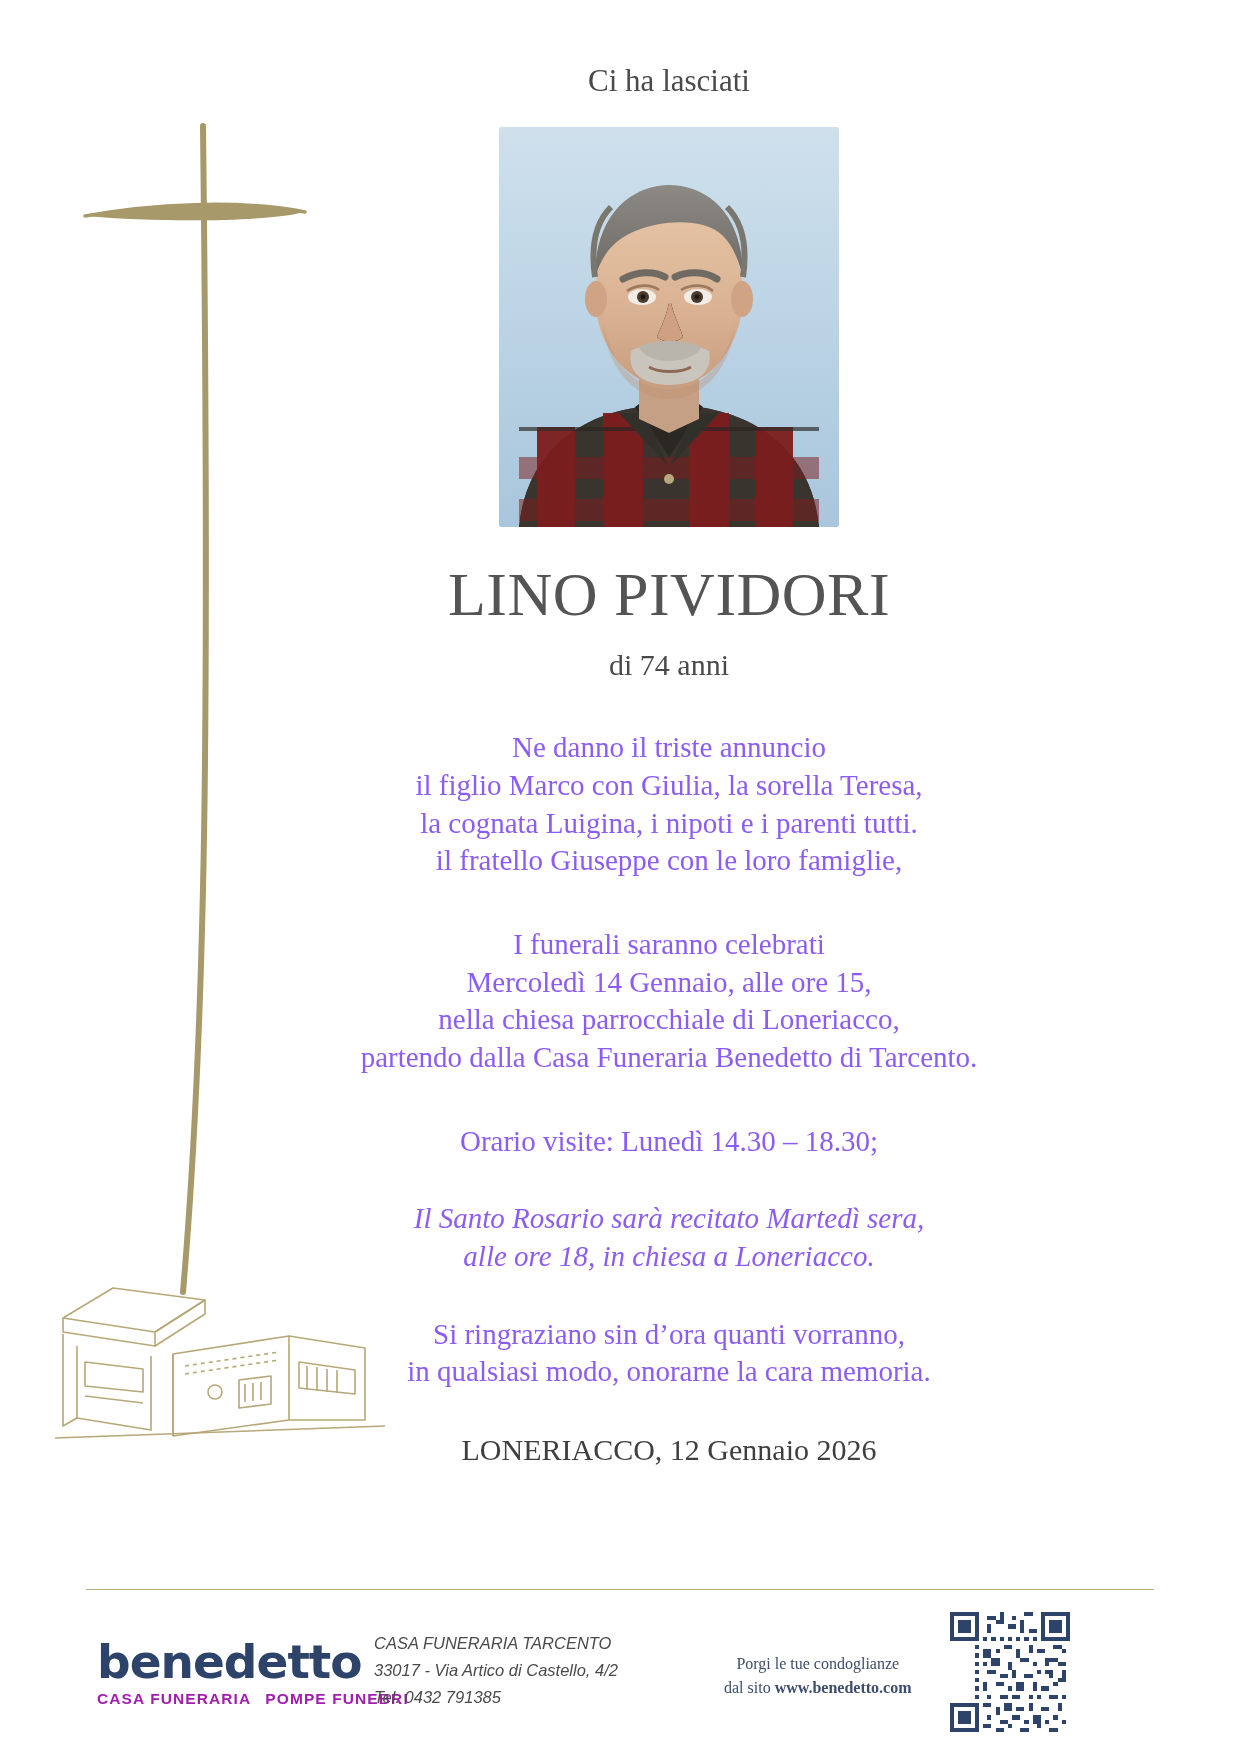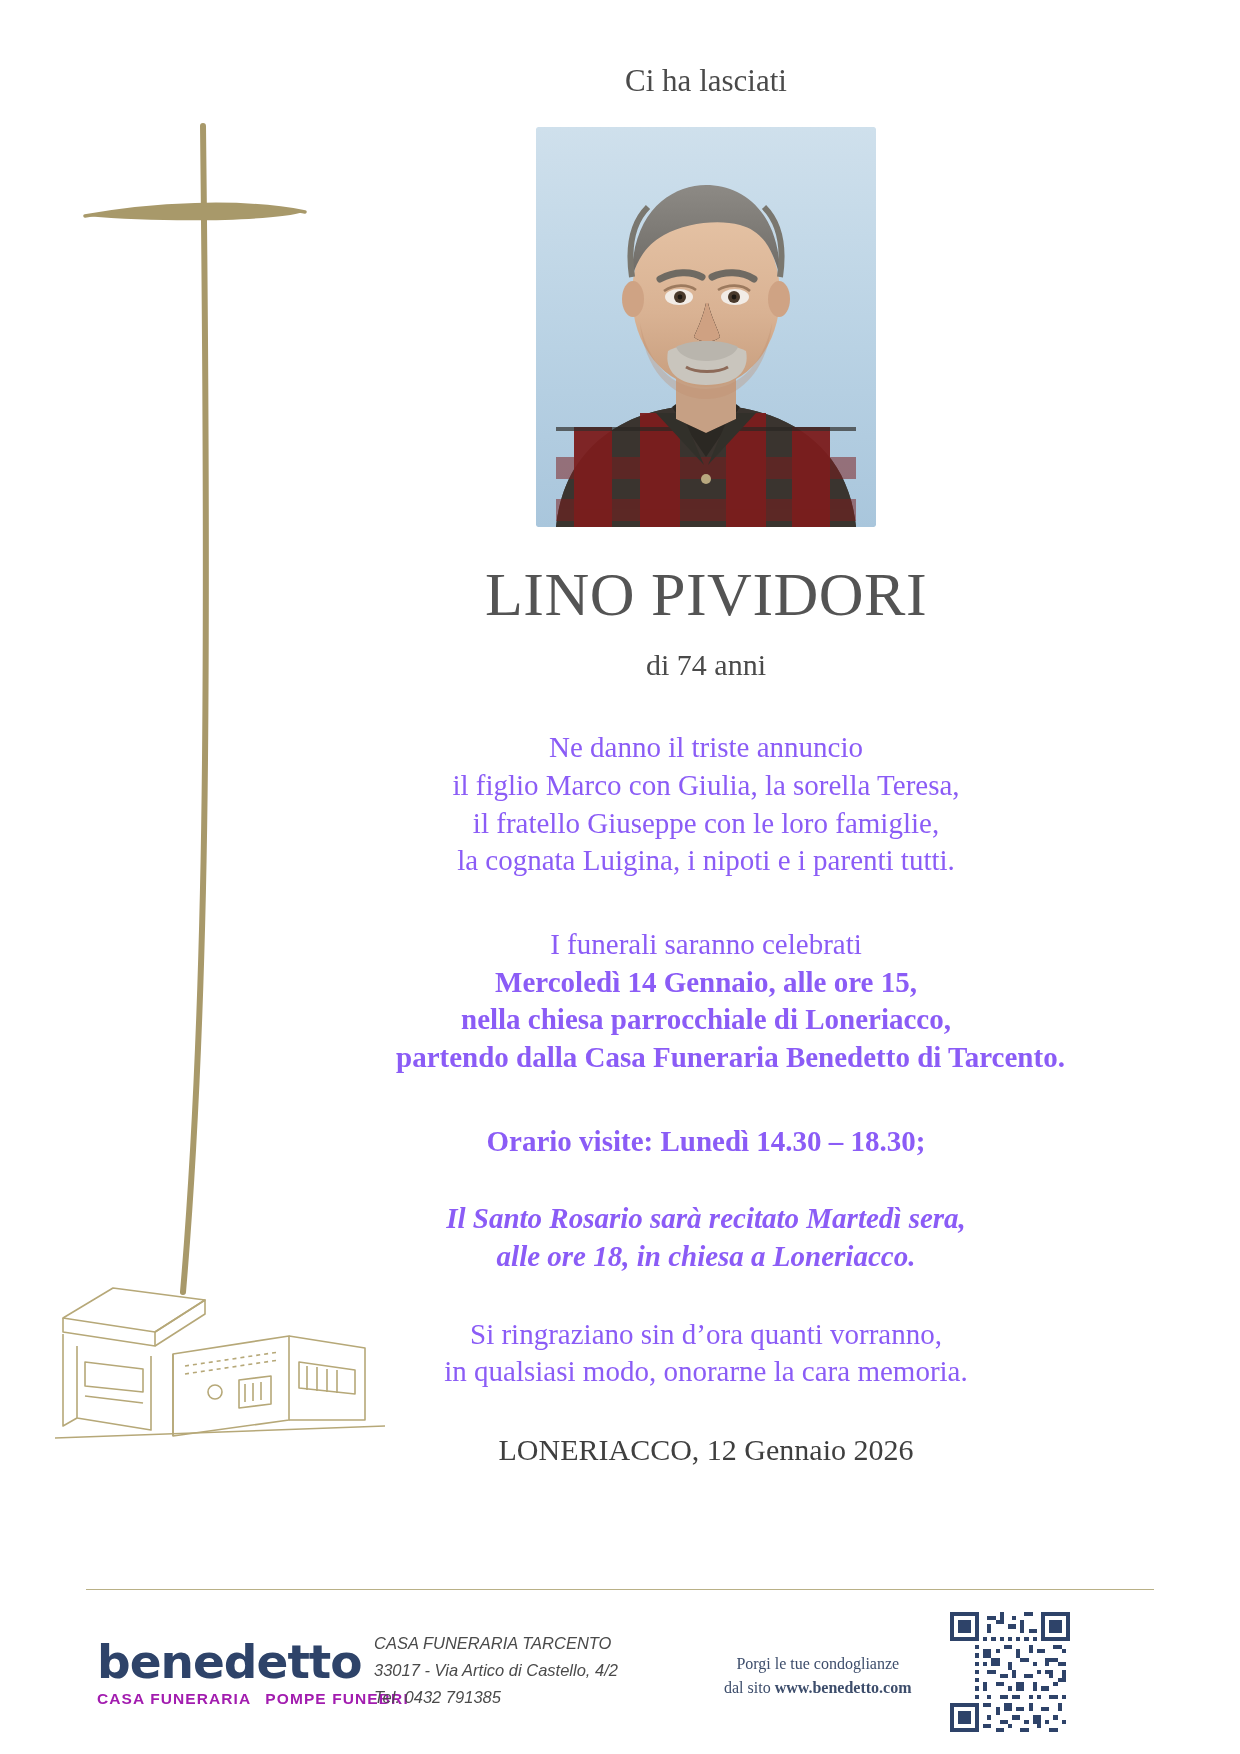--- a/index.html
+++ b/index.html
@@ -16,21 +16,21 @@
   
   .cross-wrap{position:absolute;left:55px;top:120px;width:320px;height:1180px;pointer-events:none;}
   .cross-wrap svg{display:block;}
 
   
   .chapel-wrap{position:absolute;left:55px;top:1270px;width:330px;height:170px;pointer-events:none;}
   .chapel-wrap svg{display:block;}
 
   
   .content{
-    position:absolute;left:396px;top:0;width:620px;
+    position:absolute;left:359px;top:0;width:620px;
     text-align:center;
   }
   .kicker{
     font-size:31px;line-height:1.2;color:#4a4a4a;
     margin-top:62px;
   }
   .portrait{
     width:340px;height:400px;margin:28px auto 0;
     position:relative;
     -webkit-mask-image:radial-gradient(ellipse 100% 100% at 50% 50%, #000 72%, transparent 97%);
@@ -44,21 +44,21 @@
     margin-top:36px;
   }
   .deceased-age{
     font-size:30px;line-height:1.2;margin-top:22px;color:#4a4a4a;
   }
 
   .para{font-size:29px;line-height:1.30;color:#8b5cf6;margin-top:34px;}
   .para.tight{margin-top:0;}
   .para .l{display:block;white-space:nowrap;}
 
-  .para.bold{font-weight:700;text-align:center;}
+  .para.bold{font-weight:400;text-align:center;}
   .para.italic{font-style:italic;}
 
   .block-gap-lg{margin-top:46px;}
   .block-gap-md{margin-top:40px;}
 
   .place-date{
     font-size:30px;font-weight:400;color:#3f3f3f;margin-top:42px;
     white-space:nowrap;
   }
 
@@ -221,22 +221,22 @@
         </g>
       </svg>
     </div>
 
     <div class="deceased-name">LINO PIVIDORI</div>
     <div class="deceased-age">di 74 anni</div>
 
     <div class="para block-gap-lg">
       <span class="l">Ne danno il triste annuncio</span>
       <span class="l">il figlio Marco con Giulia, la sorella Teresa,</span>
+      <span class="l">la cognata Luigina, i nipoti e i parenti tutti.</span>
       <span class="l">il fratello Giuseppe con le loro famiglie,</span>
-      <span class="l">la cognata Luigina, i nipoti e i parenti tutti.</span>
     </div>
 
     <div class="para block-gap-lg">
       <span class="l">I funerali saranno celebrati</span>
     </div>
     <div class="para tight bold">
       <span class="l">Mercoledì 14 Gennaio, alle ore 15,</span>
       <span class="l">nella chiesa parrocchiale di Loneriacco,</span>
       <span class="l">partendo dalla Casa Funeraria Benedetto di Tarcento.</span>
     </div>

